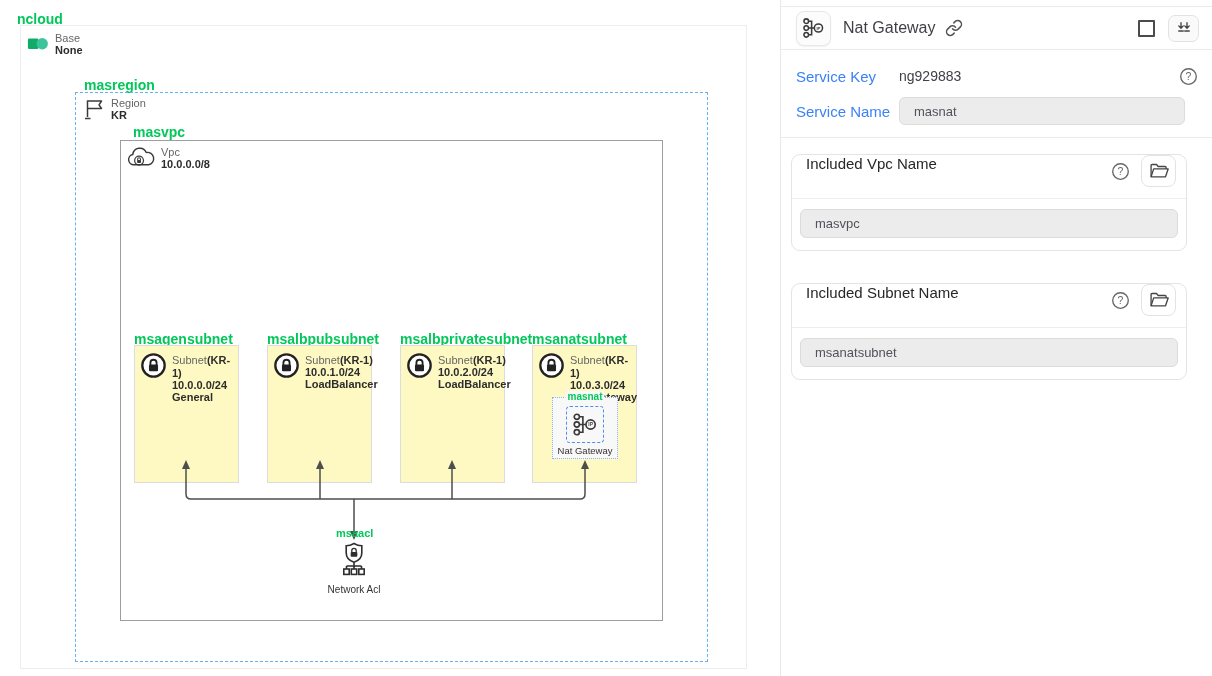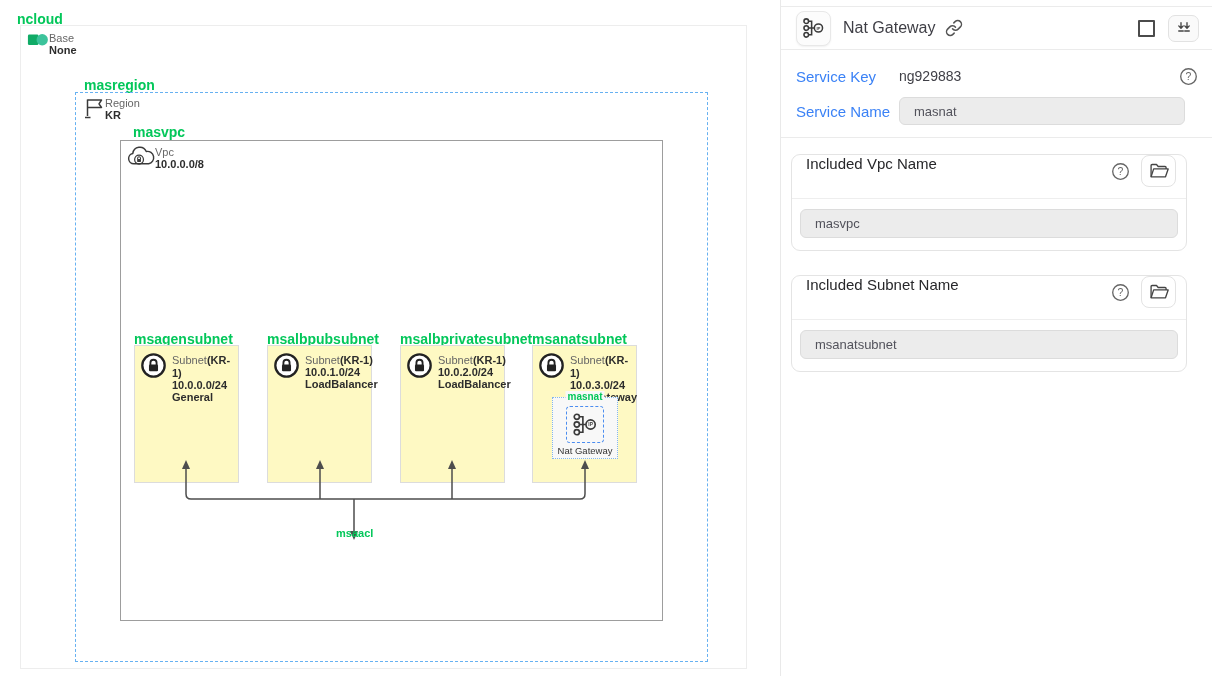--- a/index.html
+++ b/index.html
@@ -10,21 +10,21 @@
   
   .canvas { position:relative; width:780px; height:676px; background:#fff; flex:0 0 auto; }
   .grp-label { position:absolute; font-size:14px; font-weight:bold; color:#03c75a; white-space:nowrap; }
   .ncloud-box { position:absolute; left:20px; top:25px; width:727px; height:644px;
     border:1px solid #ededed; background:#fff; }
   .region-box { position:absolute; left:75px; top:92px; width:633px; height:570px;
     border:1.6px dashed #67b1f1; }
   .vpc-box { position:absolute; left:120px; top:140px; width:543px; height:481px;
     border:1px solid #9d9d9d; background:#fff; }
 
-  .node { position:absolute; display:flex; align-items:flex-start; }
+  .node { position:absolute; display:flex; align-items:center; gap:6px; }
   .node-text { line-height:12px; padding-top:1px; }
   .t-gray { font-size:11px; color:#666; }
   .t-bold { font-size:11px; font-weight:bold; color:#2d2d2d; }
 
   .subnet-box { position:absolute; top:345px; width:105px; height:138px;
     background:#fef9c3; border:1px solid #dcdcdc; padding:6px 5px; }
   .subnet-inner { display:flex; gap:5px; align-items:flex-start; }
   .subnet-label { top:331px; }
 
   
@@ -60,21 +60,21 @@
   .svc-row { display:flex; align-items:center; min-height:30px; }
   .svc-row + .svc-row { margin-top:5px; }
   .svc-label { width:103px; font-size:15px; color:#3b82f6; flex:0 0 auto; }
   .svc-value { font-size:14px; color:#3f3f46; }
   .q-right { margin-left:auto; display:flex; }
   .txt-input { flex:1; height:28px; background:#ececec; border:1px solid #dcdcdc; border-radius:6px;
     font-size:13px; color:#52525b; padding:0 14px; font-family:"Liberation Sans",sans-serif; margin-right:13px; }
 
   .cards { padding:16px 25px 0 10px; }
   .card { border:1px solid #e4e4e4; border-radius:9px; background:#fff; }
-  .card + .card { margin-top:24px; }
+  .card + .card { margin-top:32px; }
   .card-header { display:flex; align-items:flex-start; height:43px; padding:0 10px 0 14px; }
   .card-title { font-size:15px; color:#27272a; }
   .card-icons { margin-left:auto; display:flex; align-items:center; gap:11px; }
   .folder-btn { width:35px; height:32px; border:1px solid #e3e3e3; border-radius:8px; background:#fff;
     display:flex; align-items:center; justify-content:center; cursor:pointer; }
   .card-body { border-top:1px solid #eeeeee; padding:10px 8px 12px 8px; display:flex; }
   .card-body .txt-input { margin-right:0; height:29px; }
 
   svg { display:block; }
 </style>
@@ -234,20 +234,34 @@
       <g fill="#4d4d4d">
         <polygon points="182,469 186,460 190,469"></polygon>
         <polygon points="316,469 320,460 324,469"></polygon>
         <polygon points="448,469 452,460 456,469"></polygon>
         <polygon points="581,469 585,460 589,469"></polygon>
         <polygon points="350,531 358,531 354,540"></polygon>
       </g>
     </svg>
 
     <div class="grp-label acl-label">msaacl</div>
+    <div class="acl-node">
+      <span style="display:inline-block;">
+        <svg width="34" height="37" viewBox="0 0 34 37" fill="none" stroke="#2e2e2e" stroke-width="1.6">
+          <path d="M17 2.5 c2.8 1.7 5.6 2.3 7.8 2.3 V12 c0 4.6-3.3 7.8-7.8 9.2 -4.5-1.4-7.8-4.6-7.8-9.2 V4.8 c2.2 0 5-0.6 7.8-2.3 z"></path>
+          <path d="M14.8 11.2 v-1.6 a2.2 2.2 0 0 1 4.4 0 v1.6" stroke-width="1.3"></path>
+          <rect x="13.7" y="10.9" width="6.6" height="4.8" rx="0.8" fill="#2e2e2e" stroke="none"></rect>
+          <path d="M17 21.5 V25 M9.5 25 H24.5 M9.5 25 V28 M17 25 V28 M24.5 25 V28"></path>
+          <rect x="6.8" y="28" width="5.4" height="5.4" fill="#fff"></rect>
+          <rect x="14.3" y="28" width="5.4" height="5.4" fill="#fff"></rect>
+          <rect x="21.8" y="28" width="5.4" height="5.4" fill="#fff"></rect>
+        </svg>
+      </span>
+      <div class="acl-caption">Network Acl</div>
+    </div>
   </div>
 
   <aside class="panel">
     <div class="panel-topstrip"></div>
 
     <div class="panel-header">
       <div class="chip">
         <span>
           <svg width="23" height="22" viewBox="0 0 27 25" fill="none" stroke="#3a3a3a" stroke-width="1.8">
             <circle cx="5" cy="4.5" r="2.7" fill="#fcfcfc"></circle>

